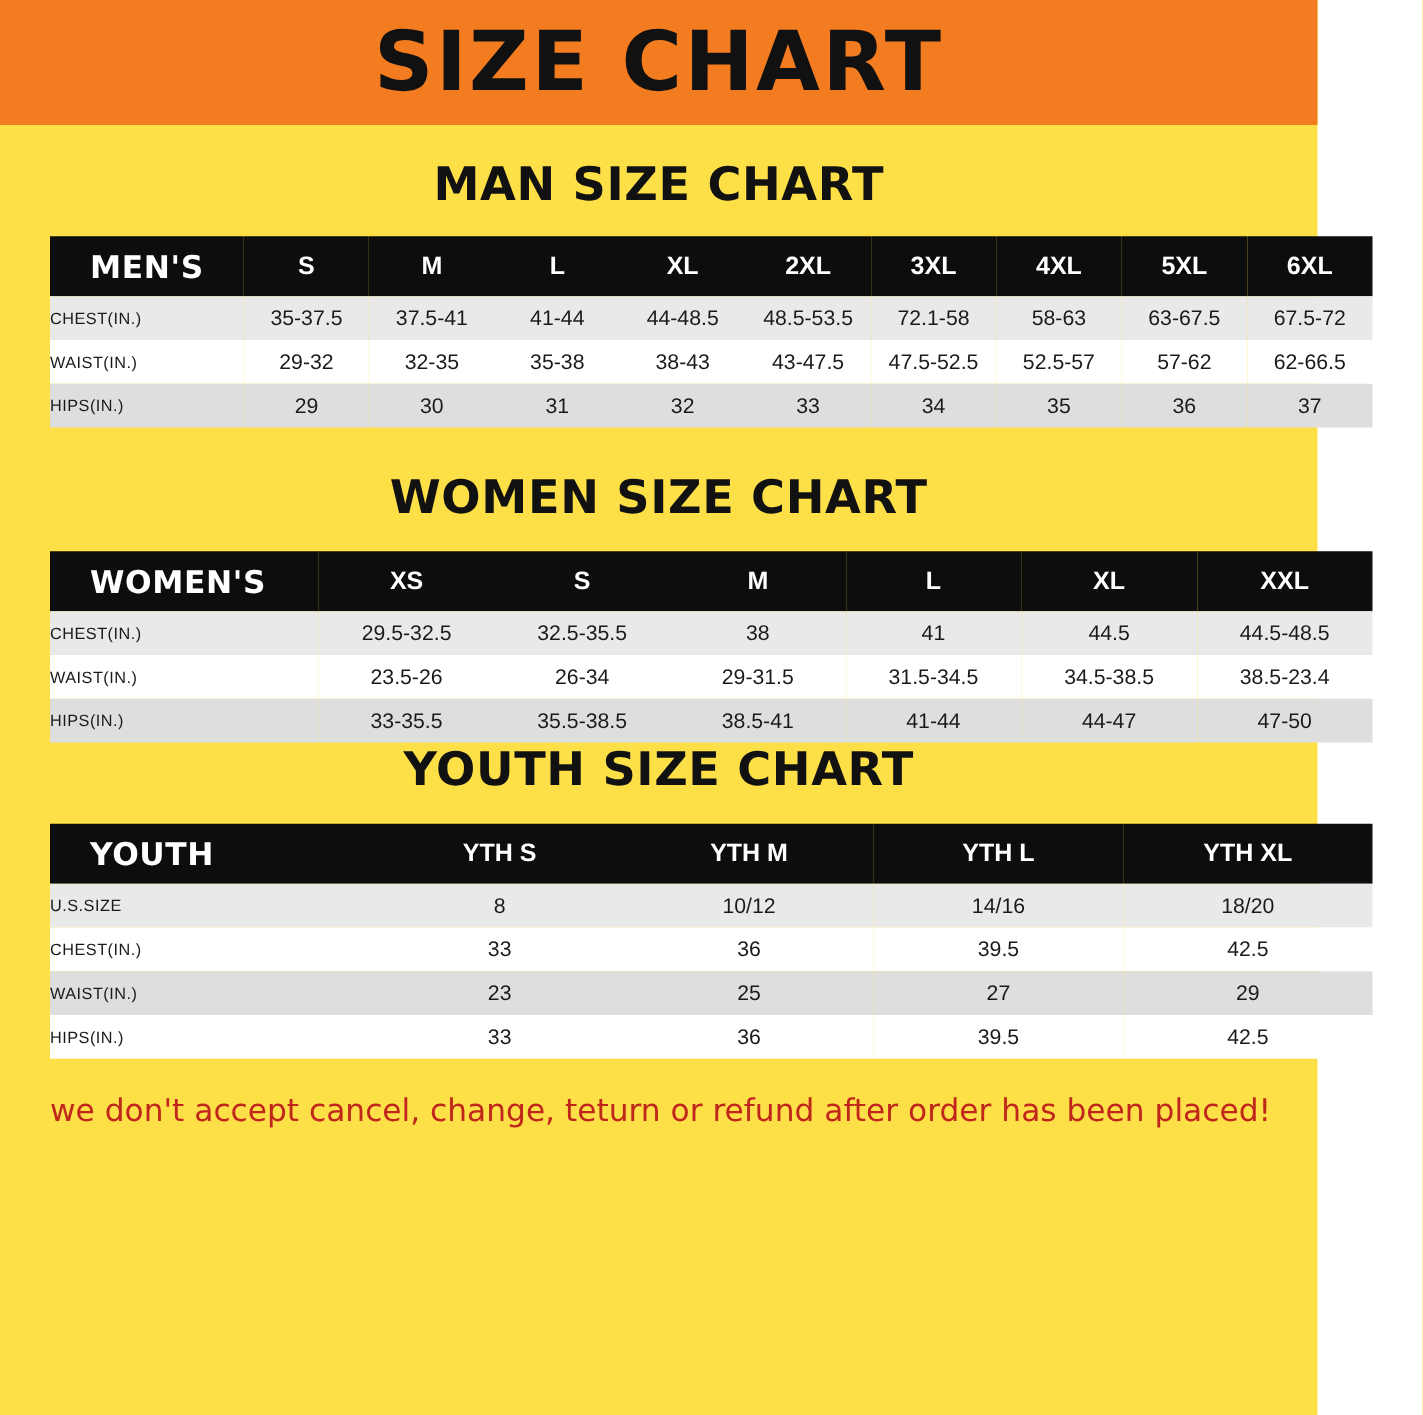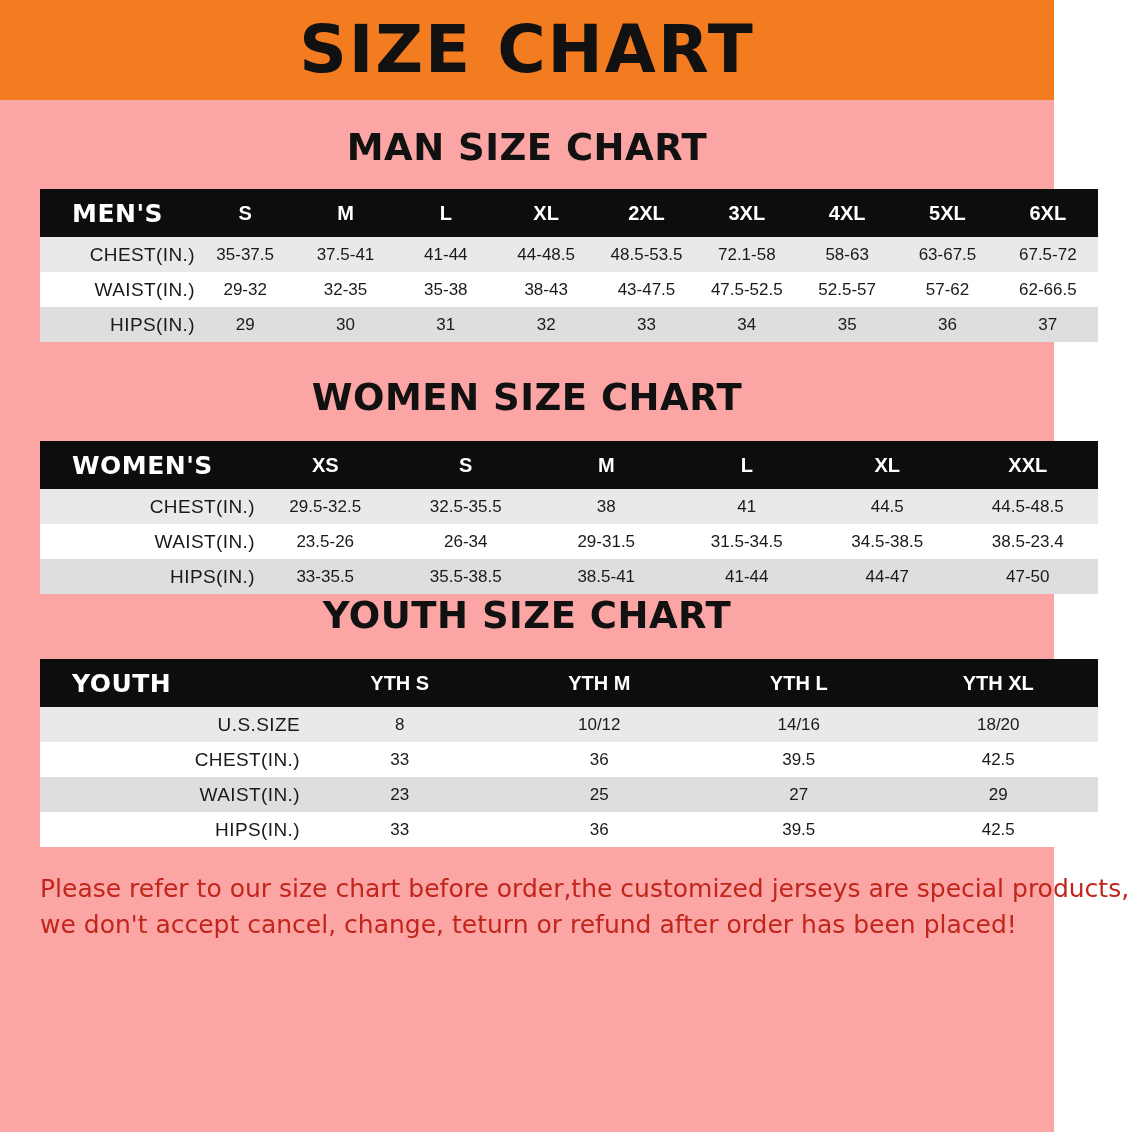--- a/index.html
+++ b/index.html
@@ -10,21 +10,21 @@
     width: 1138px;
     height: 1132px;
     background: #ffffff;
     font-family: "Liberation Sans", sans-serif;
     overflow: hidden;
   }
   .page {
     position: relative;
     width: 1054px;
     height: 1132px;
-    background: #fca5a5;
+    background: #fde047;
   }
 
   
   .banner {
     height: 100px;
     background: #f47c20;
     display: flex;
     align-items: center;
     justify-content: center;
   }
@@ -84,22 +84,22 @@
     font-size: 25px;
     letter-spacing: 0.5px;
   }
   
   table.size-table tbody td {
     height: 35px;
     font-size: 17px;
     vertical-align: middle;
   }
   table.size-table tbody td.rowlabel {
-    text-align: right;
-    font-size: 19px;
+    text-align: left;
+    font-size: 13px;
     letter-spacing: 0.4px;
   }
   .row-a { background: #e9e9e9; }
   .row-b { background: #ffffff; }
   .row-c { background: #dedede; }
 
   
   .men-col-0 { width: 155px; }
   
   .wom-col-0 { width: 215px; }
@@ -303,17 +303,16 @@
           <td>33</td>
           <td>36</td>
           <td>39.5</td>
           <td>42.5</td>
         </tr>
       </tbody>
     </table>
   </div>
 
   <div class="note">
-    <div>Please refer to our size chart before order,the customized jerseys are special products,</div>
     <div>we don't accept cancel, change, teturn or refund after order has been placed!</div>
   </div>
 
 </div>
 
 </body></html>

